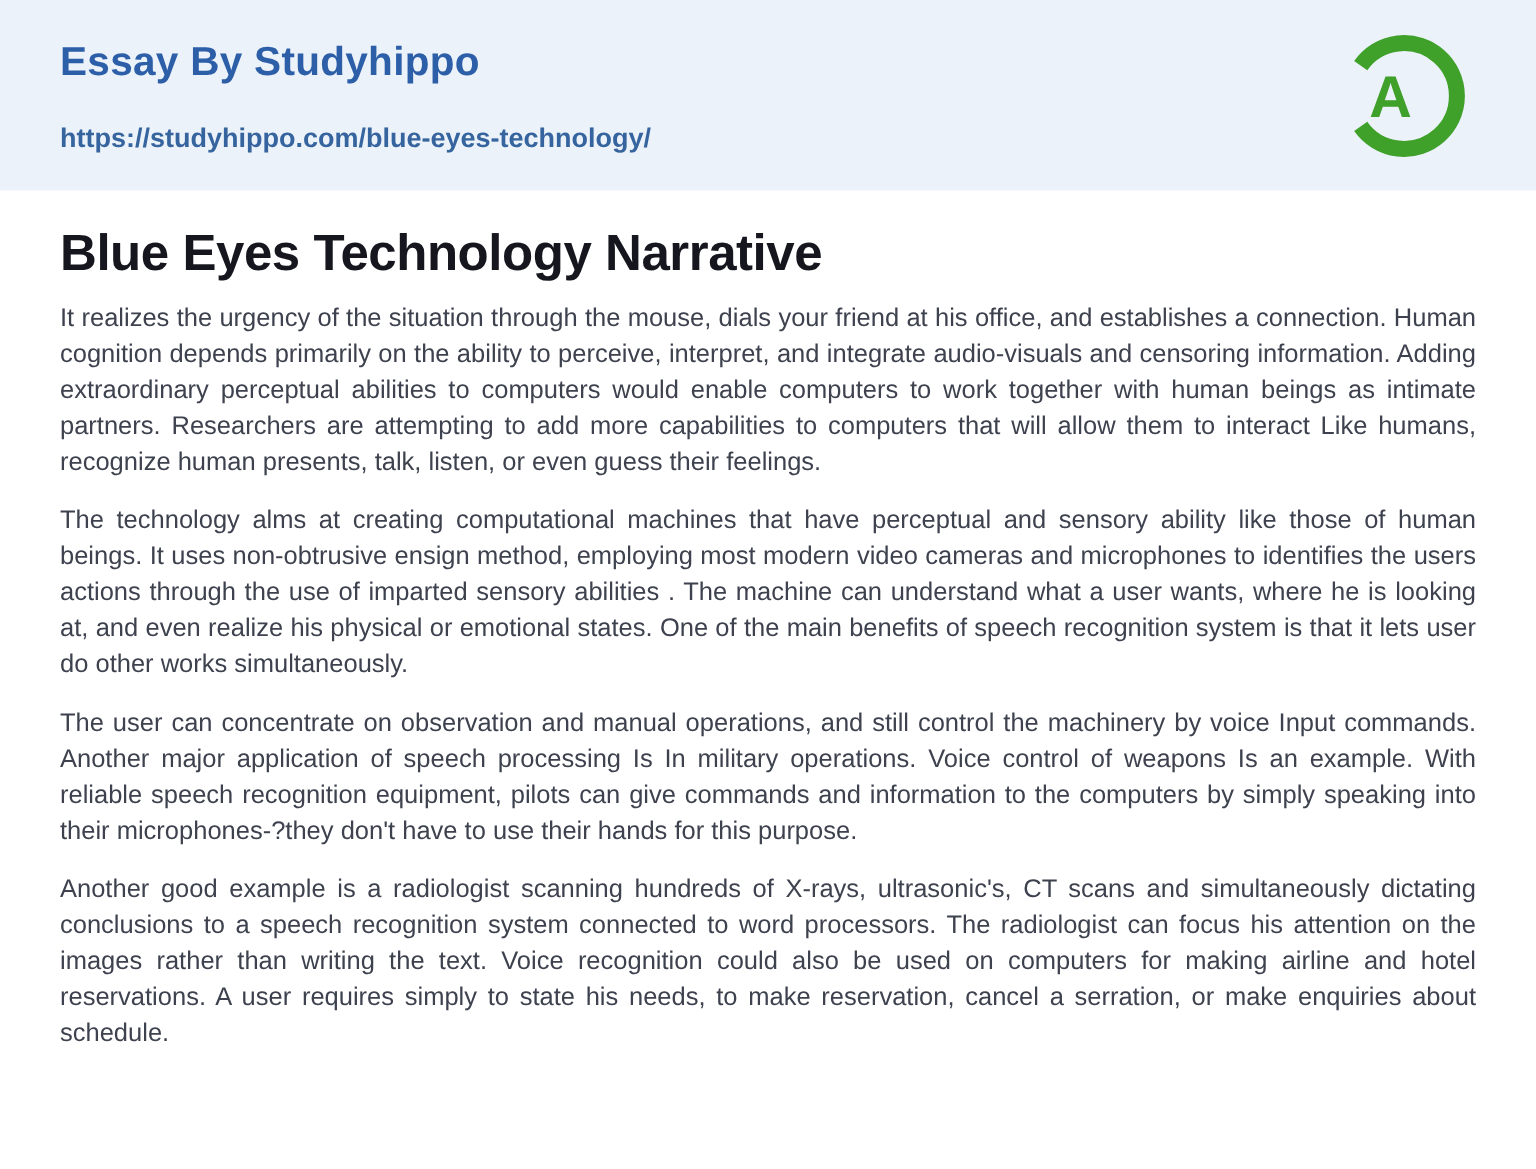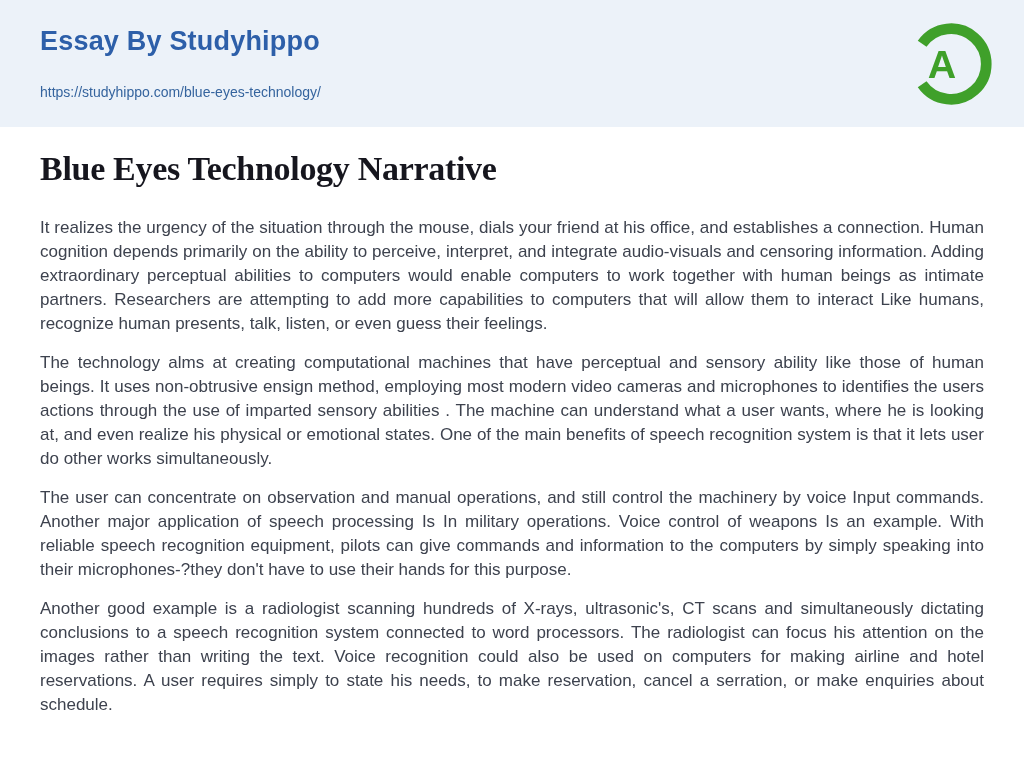--- a/index.html
+++ b/index.html
@@ -18,55 +18,54 @@
     overflow:hidden;
   }
   .page{width:1024px;height:779px;background:#fff;}
   .site-header{
     width:100%;
     height:127px;
     background:var(--header-bg);
     display:flex;
     align-items:center;
     justify-content:space-between;
-    padding:0 32px 0 40px;
+    padding:0 47px 0 40px;
   }
   .header-text{display:flex;flex-direction:column;}
   .site-title{
     font-size:27px;
     font-weight:700;
     color:var(--brand-blue);
     letter-spacing:0.2px;
     line-height:32px;
   }
   .site-url{
     margin-top:25px;
-    font-size:14px;
-    font-weight:400;
+    font-size:18px;
+    font-weight:700;
     color:var(--link-blue);
     text-decoration:none;
     line-height:20px;
   }
   .logo{width:82px;height:82px;display:block;}
   .logo text{
     font-family:"Liberation Sans","DejaVu Sans",sans-serif;
     font-weight:600;
   }
   .content{
     padding:23px 40px 0 40px;
     width:1024px;
   }
   .article-title{
     font-size:34px;
     font-weight:700;
     color:var(--heading);
     letter-spacing:-0.3px;
     line-height:38px;
-    margin-bottom:28px;
-    font-family:Liberation Serif, serif;
+    margin-bottom:12px;
   }
   .article-body p{
     font-size:17px;
     line-height:24px;
     color:var(--body-text);
     text-align:justify;
     margin-bottom:15px;
     margin-top:12px;
   }
 </style>

